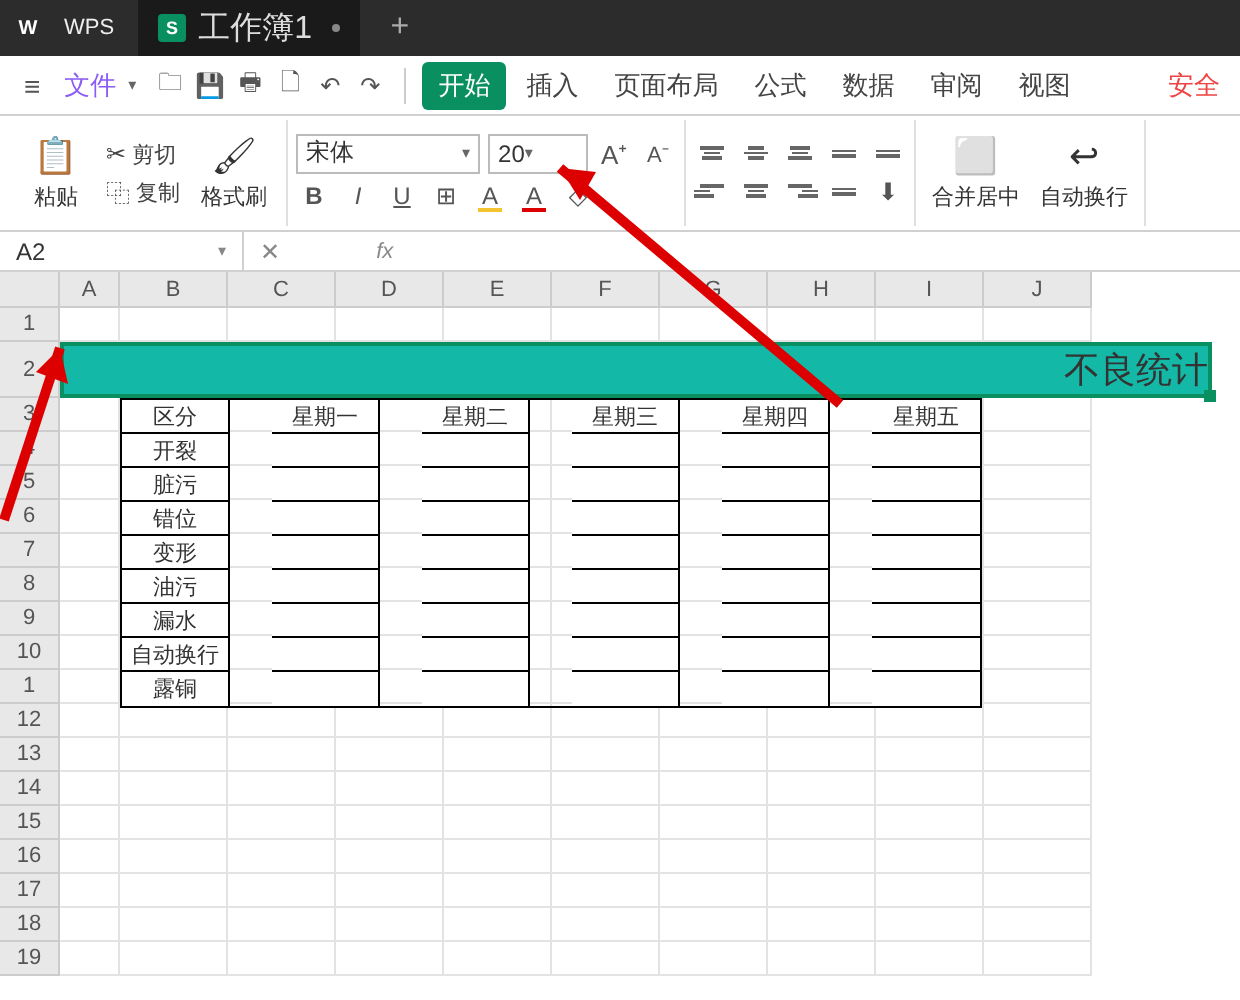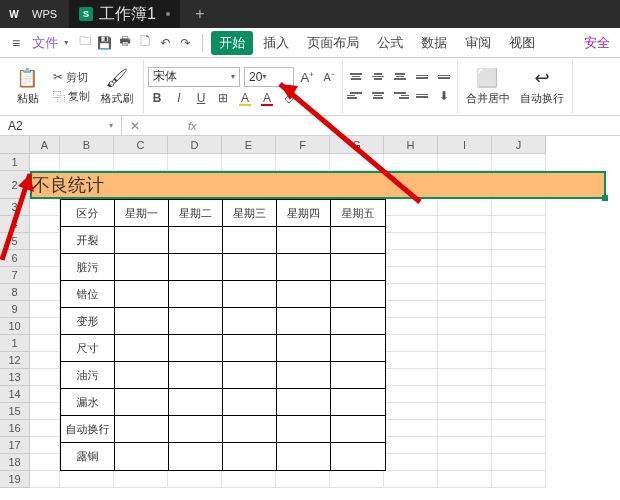--- a/index.html
+++ b/index.html
@@ -18,21 +18,21 @@
 
 
 .menubar { height: 30px; background: #fff; border-bottom: 1px solid #d0d0d0; display: flex; align-items: center; padding: 0 6px; gap: 2px; }
 .menubar .ham { font-size: 14px; color: #555; padding: 2px 6px; }
 .menubar .file { font-size: 13px; color: #8b5cf6; padding: 2px 4px; }
 .menubar .chev { font-size: 8px; color: #666; margin-right: 6px; }
 .qat-icon { width: 18px; height: 18px; display: flex; align-items: center; justify-content: center; color: #555; font-size: 12px; }
 .menubar .sep { width: 1px; height: 18px; background: #ccc; margin: 0 6px; }
 .menu-item { padding: 3px 8px; font-size: 13px; color: #444; border-radius: 3px; }
 .menu-item.active { background: #0a8f60; color: #fff; }
-.menubar-right { margin-left: auto; font-size: 13px; color: #a21caf; padding-right: 4px; }
+.menubar-right { margin-left: auto; font-size: 13px; color: #ef4444; padding-right: 4px; }
 
 
 .ribbon { height: 58px; background: #fff; border-bottom: 1px solid #d0d0d0; display: flex; align-items: stretch; padding: 2px 4px; }
 .rgroup { display: flex; flex-direction: column; justify-content: center; gap: 2px; padding: 0 4px; border-right: 1px solid #e0e0e0; }
 .rrow { display: flex; align-items: center; gap: 4px; }
 .big-btn { display: flex; flex-direction: column; align-items: center; justify-content: center; width: 40px; height: 52px; gap: 2px; }
 .big-btn .ic { font-size: 18px; }
 .big-btn .lbl { font-size: 11px; color: #333; }
 .small-btn { display: flex; align-items: center; gap: 3px; font-size: 11px; color: #444; padding: 1px 3px; }
 .small-btn .ic { font-size: 12px; }
@@ -58,25 +58,25 @@
 .ch:first-child { width: 30px; }
 .row-headers { position: absolute; left: 0; top: 18px; width: 30px; }
 .rh { height: 17px; background: #e8e8e8; border-right: 1px solid #ccc; border-bottom: 1px solid #ccc; display: flex; align-items: center; justify-content: center; font-size: 11px; color: #555; }
 .rh.tall { height: 28px; }
 .grid { position: absolute; left: 30px; top: 18px; }
 .grow { display: flex; height: 17px; }
 .grow.tall { height: 28px; }
 .cell { width: 54px; height: 100%; border-right: 1px solid #e3e3e3; border-bottom: 1px solid #e3e3e3; display: flex; align-items: center; justify-content: center; font-size: 12px; background: #fff; }
 .cell.colA { width: 30px; }
 
-.selected-row { position: absolute; left: 30px; top: 35px; width: 576px; height: 28px; border: 2px solid #0a8f60; display: flex; align-items: center; justify-content: flex-start; font-size: 18px; font-family: SimSun, serif; background: #fdba74; pointer-events: none; }
+.selected-row { position: absolute; left: 30px; top: 35px; width: 576px; height: 28px; border: 2px solid #0a8f60; display: flex; align-items: center; justify-content: flex-end; font-size: 18px; font-family: SimSun, serif; background: #14b8a6; pointer-events: none; }
 .sel-handle { position: absolute; right: -4px; bottom: -4px; width: 6px; height: 6px; background: #0a8f60; }
 
 .data-table { position: absolute; left: 60px; top: 63px; border: 1.5px solid #000; }
-.data-table .trow { display: flex; height: 27px; }
+.data-table .trow { display: flex; height: 17px; gap: 21px; }
 .data-table .tcell { width: 54px; border-right: 1px solid #000; border-bottom: 1px solid #000; display: flex; align-items: center; justify-content: center; font-size: 11px; background: #fff; }
 .data-table .tcell:last-child { border-right: none; }
 .data-table .trow:last-child .tcell { border-bottom: none; }
 
 
 .arrow { position: absolute; pointer-events: none; }
 .arrow-line { stroke: #d00; stroke-width: 5; fill: none; }
 .arrow-head { fill: #d00; }
 </style>
 </head>
@@ -539,28 +539,20 @@
       </div>
       <div class="trow">
         <div class="tcell">变形</div>
         <div class="tcell"></div>
         <div class="tcell"></div>
         <div class="tcell"></div>
         <div class="tcell"></div>
         <div class="tcell"></div>
       </div>
       <div class="trow">
-        <div class="tcell">尺寸</div>
-        <div class="tcell"></div>
-        <div class="tcell"></div>
-        <div class="tcell"></div>
-        <div class="tcell"></div>
-        <div class="tcell"></div>
-      </div>
-      <div class="trow">
         <div class="tcell">油污</div>
         <div class="tcell"></div>
         <div class="tcell"></div>
         <div class="tcell"></div>
         <div class="tcell"></div>
         <div class="tcell"></div>
       </div>
       <div class="trow">
         <div class="tcell">漏水</div>
         <div class="tcell"></div>

